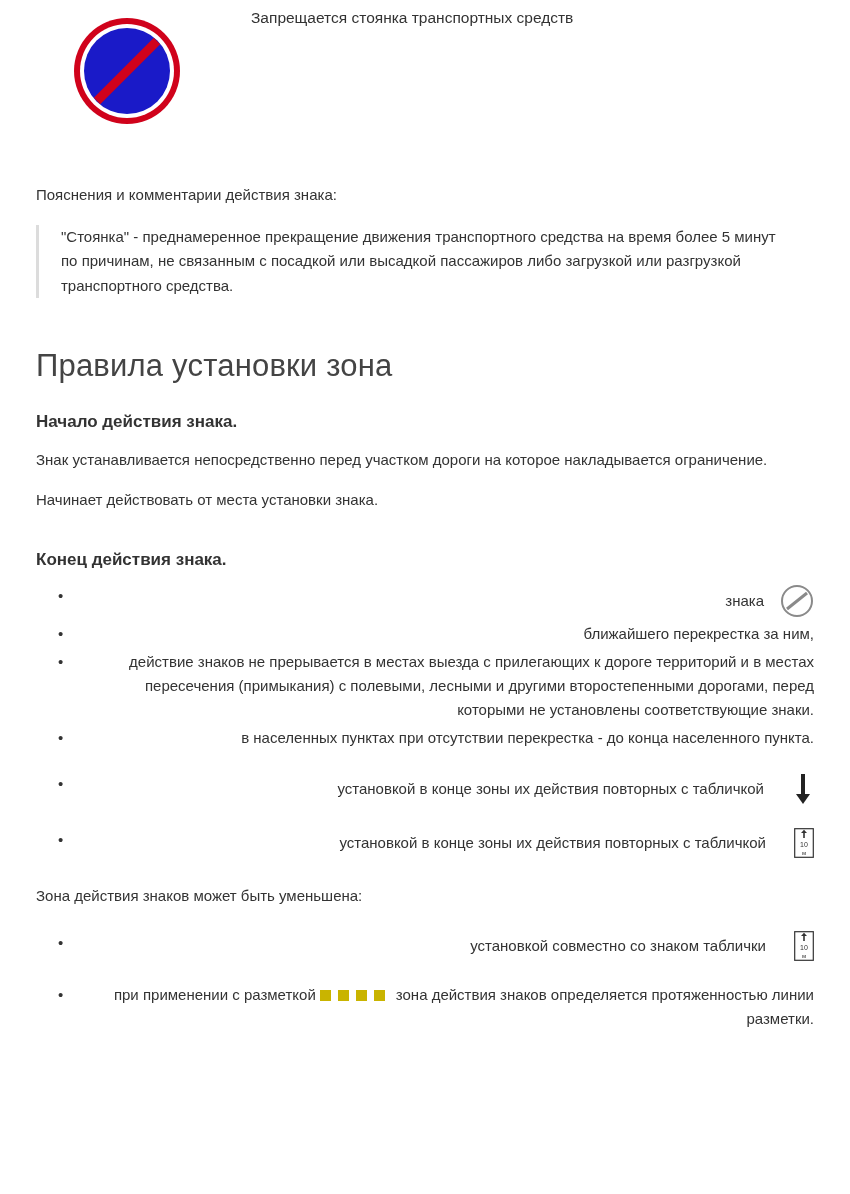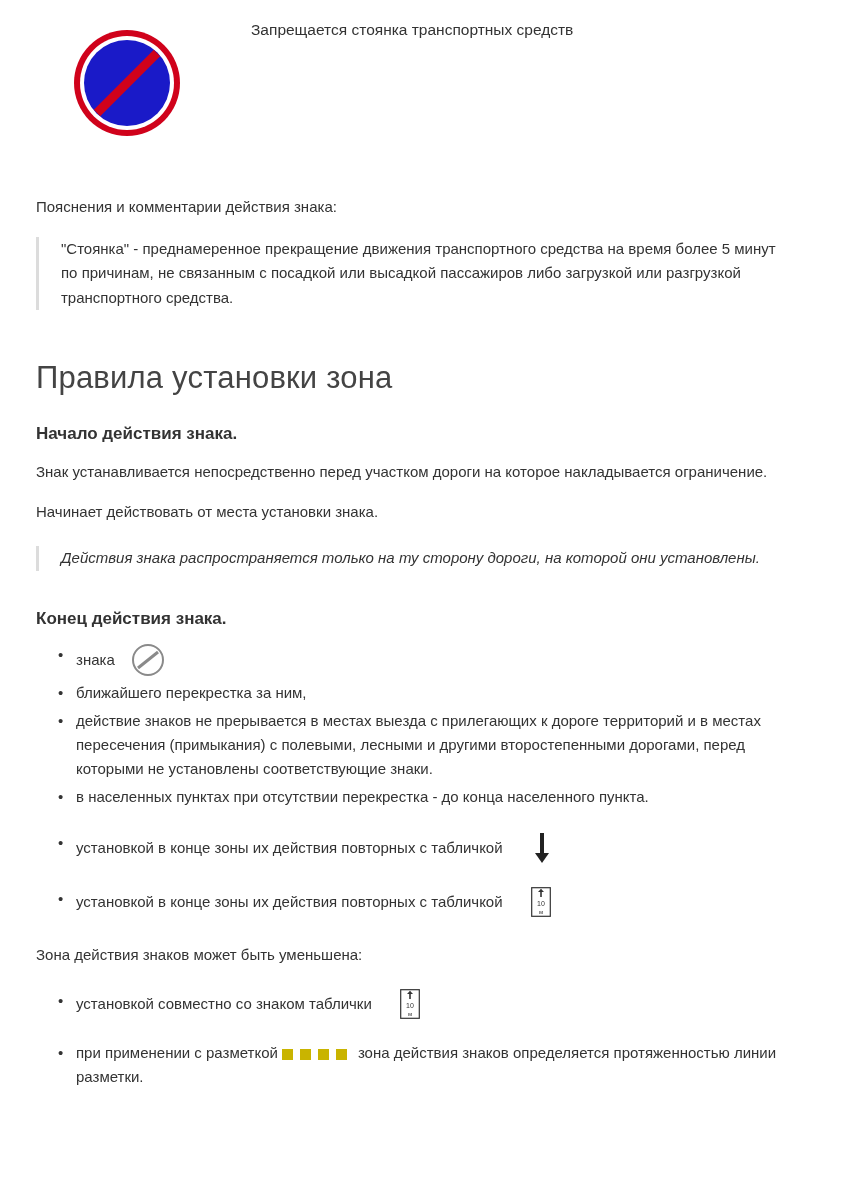--- a/index.html
+++ b/index.html
@@ -12,21 +12,21 @@
     min-height: 1194px;
     font-family: "Liberation Sans", sans-serif;
     color: #333333;
     -webkit-font-smoothing: antialiased;
   }
   .page {
     position: relative;
     width: 850px;
     min-height: 1194px;
     box-sizing: border-box;
-    padding: 16px 36px 20px 36px;
+    padding: 4px 36px 20px 36px;
   }
 
   
   .sign-header {
     position: relative;
     height: 152px;
   }
   .sign-caption {
     position: absolute;
     left: 215px;
@@ -95,20 +95,21 @@
     padding-left: 40px;
     list-style: none;
   }
   ul.bullets > li {
     position: relative;
     font-size: 15px;
     line-height: 1.6;
     color: #333;
     margin-bottom: 4px;
     max-width: 760px;
+    text-align: right;
   }
   ul.bullets > li::before {
     content: "\2022";
     position: absolute;
     left: -18px;
     top: 0;
     color: #333;
     font-size: 15px;
   }
   li.spaced { margin-top: 22px; }
@@ -171,21 +172,20 @@
 
   <div class="section-label">Пояснения и комментарии действия знака:</div>
 
   <div class="quote">"Стоянка" - преднамеренное прекращение движения транспортного средства на время более 5 минут по причинам, не связанным с посадкой или высадкой пассажиров либо загрузкой или разгрузкой транспортного средства.</div>
 
   <h1 class="page-title">Правила установки зона</h1>
 
   <div class="sub-head">Начало действия знака.</div>
   <p class="para">Знак устанавливается непосредственно перед участком дороги на которое накладывается ограничение.</p>
   <p class="para">Начинает действовать от места установки знака.</p>
-  <div class="quote-italic">Действия знака распространяется только на ту сторону дороги, на которой они установлены.</div>
 
   <div class="sub-head" style="margin-top:38px;">Конец действия знака.</div>
 
   <ul class="bullets">
     <li>
       <span class="li-inline">
         <span>знака</span>
         <span class="icon-end-zone">
           <svg viewBox="0 0 34 34" xmlns="http://www.w3.org/2000/svg">
             <circle cx="17" cy="17" r="15" fill="#ffffff" stroke="#8a8a8a" stroke-width="2"></circle>

